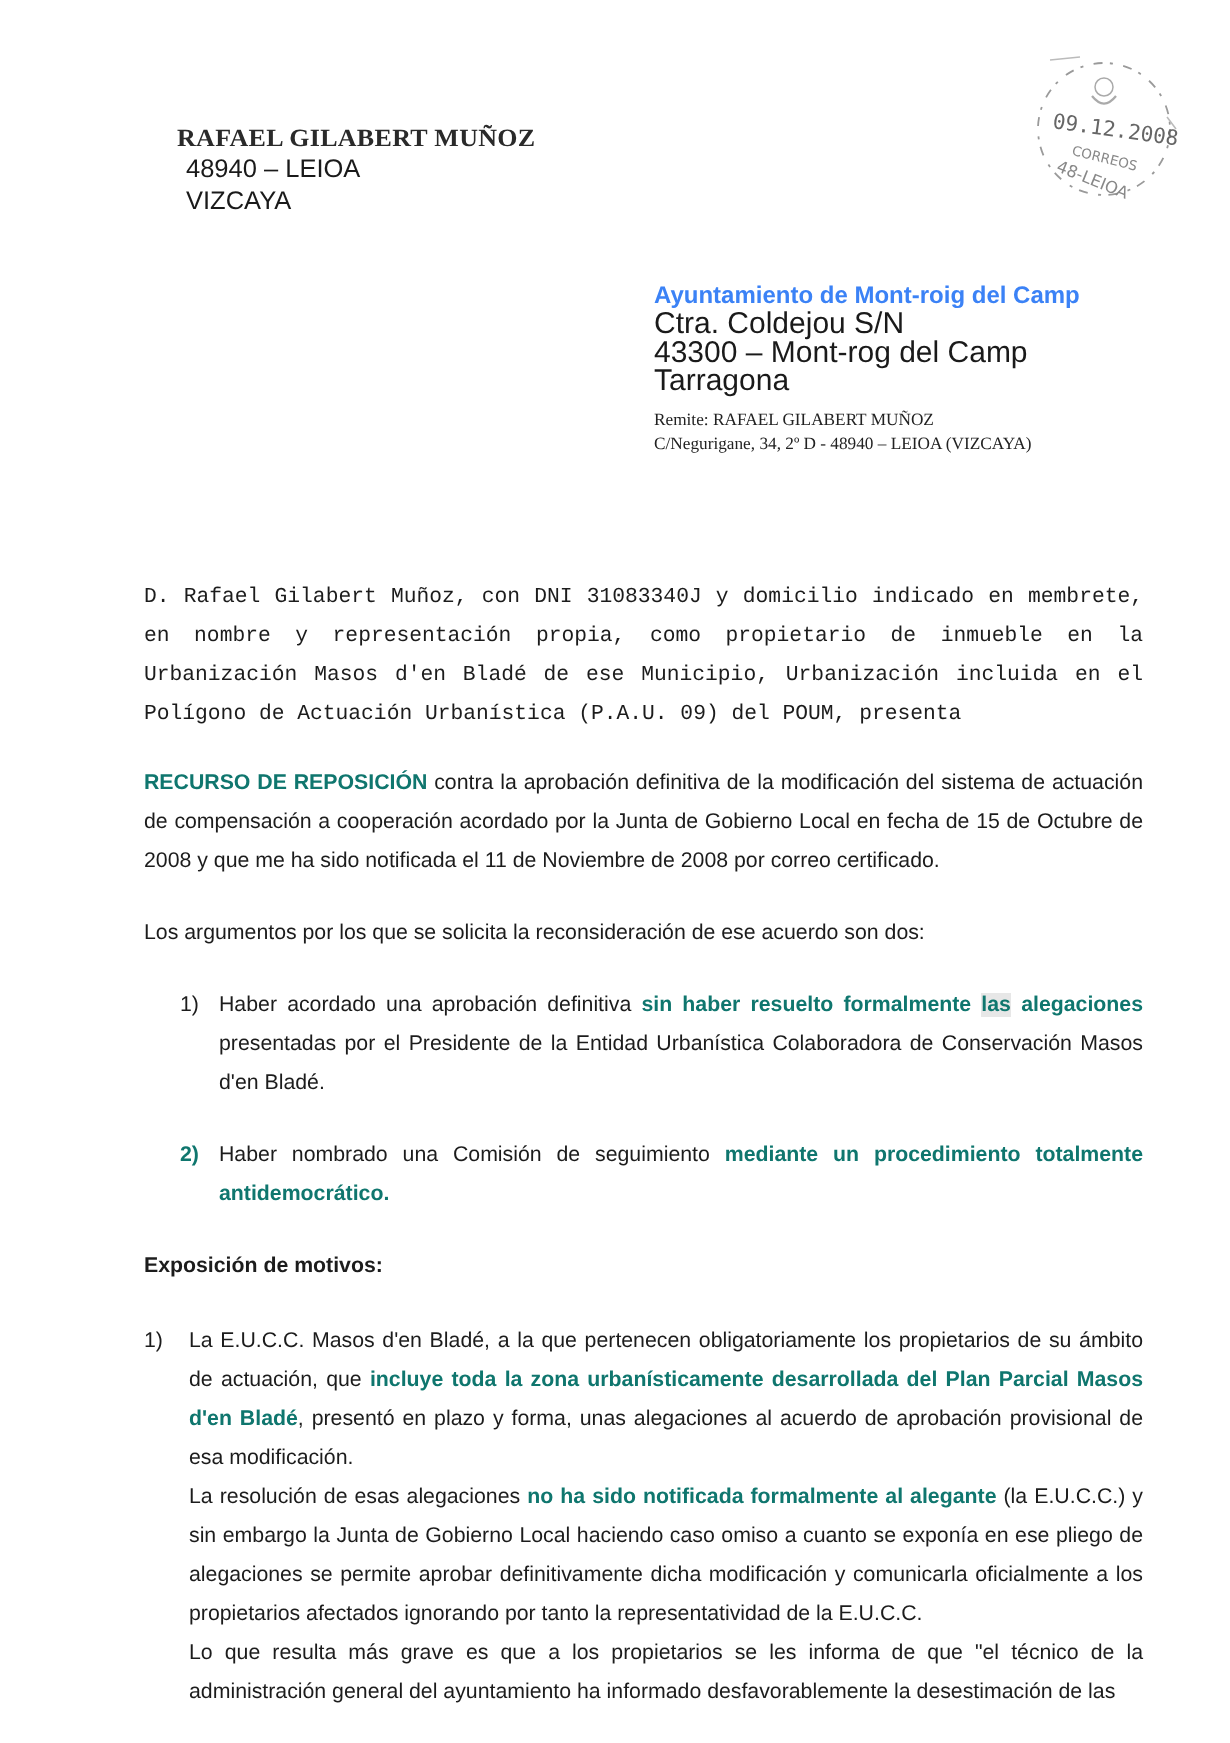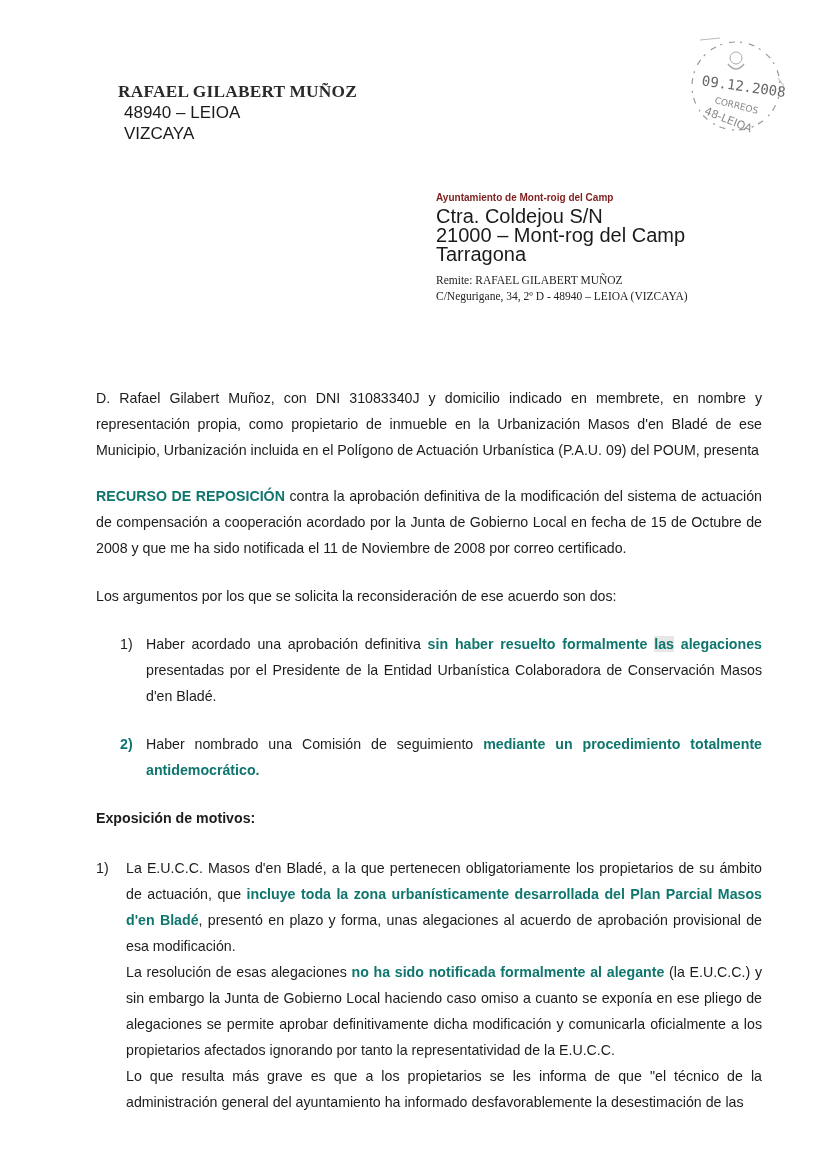--- a/index.html
+++ b/index.html
@@ -44,23 +44,23 @@
       width: 110px;
       height: 110px;
     }
     .recipient {
       position: absolute;
       left: 436px;
       top: 188px;
     }
     .recipient .org {
       font-weight: bold;
-      font-size: 10px;
+      font-size: 16px;
       line-height: 19px;
-      color: #7f1d1d;
+      color: #3b82f6;
     }
     .recipient .line {
       font-size: 20px;
       line-height: 19px;
     }
     .remite {
       position: absolute;
       left: 436px;
       top: 272px;
       font-family: "Liberation Serif", serif;
@@ -77,21 +77,21 @@
       line-height: 26px;
       text-align: justify;
       color: #1c1c1c;
     }
     .body p {
       margin: 0;
     }
     .body b {
       color: #0f766e;
     }
-    .p-intro { margin-bottom: 20px !important; }
+    .p-intro { margin-bottom: 20px !important; font-family: Liberation Mono, monospace; }
     .p-recurso { margin-bottom: 22px !important; }
     .p-args { margin-bottom: 22px !important; }
     .list-item {
       position: relative;
       padding-left: 50px;
     }
     .list-item .num {
       position: absolute;
       left: 24px;
       top: 0;
@@ -133,21 +133,21 @@
     <text x="36" y="80" font-family="DejaVu Sans, sans-serif" font-size="9" fill="#888" transform="rotate(14 55 70)">CORREOS</text>
     <text x="24" y="96" font-family="DejaVu Sans, sans-serif" font-size="11" fill="#888" transform="rotate(22 50 90)">48-LEIOA</text>
     <line x1="20" y1="12" x2="40" y2="10" stroke="#bbb" stroke-width="1"></line>
     <line x1="98" y1="50" x2="104" y2="58" stroke="#bbb" stroke-width="1"></line>
   </svg>
 </div>
 
 <div class="recipient">
   <div class="org">Ayuntamiento de Mont-roig del Camp</div>
   <div class="line">Ctra. Coldejou S/N</div>
-  <div class="line">21000 – Mont-rog del Camp</div>
+  <div class="line">43300 – Mont-rog del Camp</div>
   <div class="line">Tarragona</div>
 </div>
 
 <div class="remite">
   <div>Remite: RAFAEL GILABERT MUÑOZ</div>
   <div>C/Negurigane, 34, 2º D - 48940 – LEIOA (VIZCAYA)</div>
 </div>
 
 <div class="body">
   <p class="p-intro">D. Rafael Gilabert Muñoz, con DNI 31083340J y domicilio indicado en membrete, en nombre y representación propia, como propietario de inmueble en la Urbanización Masos d'en Bladé de ese Municipio, Urbanización incluida en el Polígono de Actuación Urbanística (P.A.U. 09) del POUM, presenta</p>

